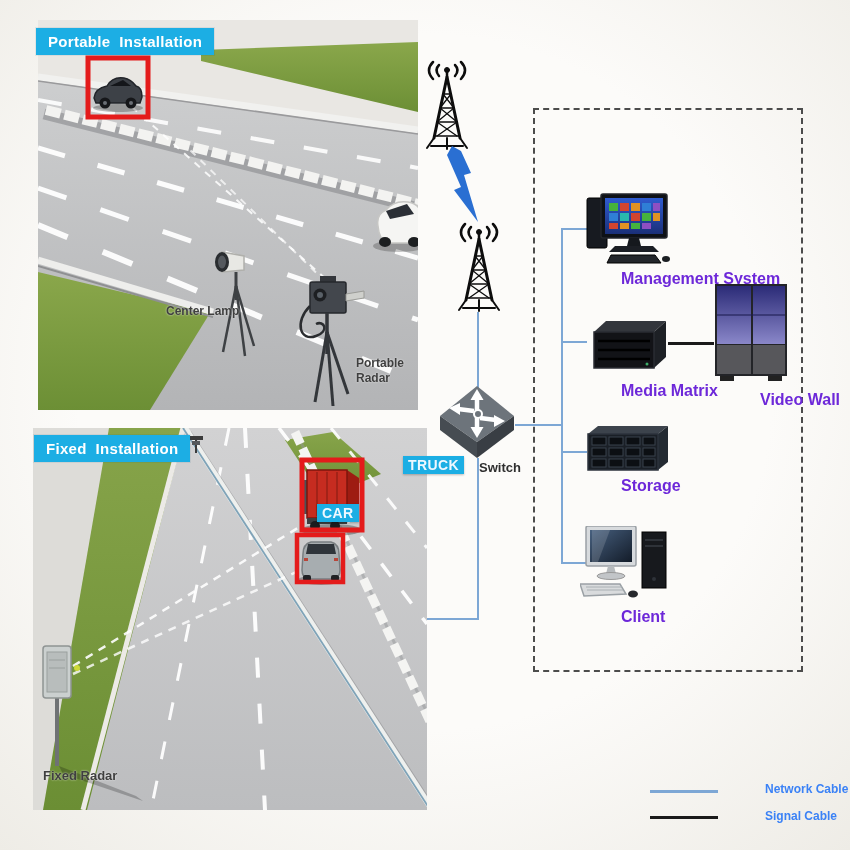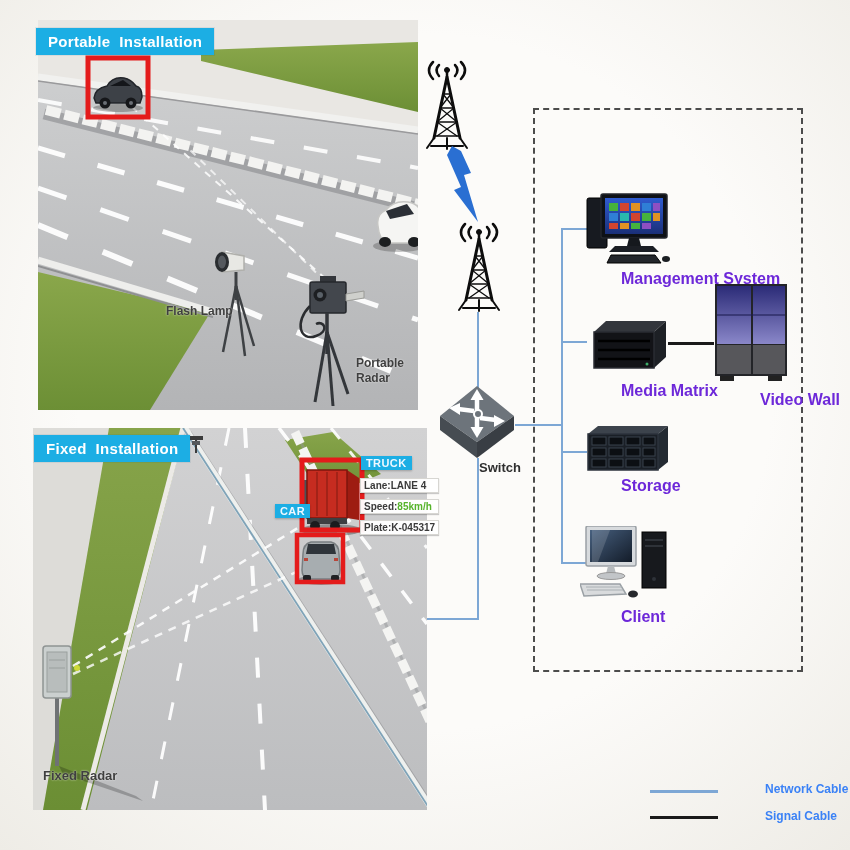--- a/index.html
+++ b/index.html
@@ -20,22 +20,23 @@
     padding:5px 12px;font-size:15px;letter-spacing:.3px;
     box-shadow:0 0 0 1px rgba(0,80,120,.08);
   }
   .cc-chip{font-size:14px;padding:5px 14px;}
   .photo-label{
     position:absolute;color:#3f3f3f;font-size:12px;font-weight:600;
     text-shadow:0 0 2px rgba(255,255,255,.8);line-height:1.25;
   }
   .veh-tag{
     position:absolute;background:var(--cyan,#1caee4);color:#eef8ff;
-    font-size:11px;font-weight:bold;padding:1px 5px;letter-spacing:.4px;
+    font-size:14px;font-weight:bold;padding:1px 5px;letter-spacing:.4px;
     box-shadow:0 1px 2px rgba(0,0,0,.25);
+    margin-left:42px;
   }
   .info-col{position:absolute;display:flex;flex-direction:column;gap:6px;}
   .info-row{
     background:rgba(255,255,255,.96);
     border:1px solid #d7d6d2;
     font-size:10px;font-weight:bold;color:#3a3a3a;
     padding:1px 3px;white-space:nowrap;
     box-shadow:0 1px 1px rgba(0,0,0,.2);
   }
   .info-row .val-green{color:var(--green,#5bbf2a);}
@@ -125,21 +126,21 @@
         <circle cx="14" cy="19" r="6.5" fill="#1d1f22"></circle>
           <circle cx="14" cy="19" r="3" fill="#5a6168"></circle>
         <polygon points="40,18 58,15 58,22 40,25" fill="#cfd0cc" stroke="#9a9b97" stroke-width="1"></polygon>
         <line x1="21" y1="37" x2="21" y2="78" stroke="#33363a" stroke-width="3.5"></line>
         <line x1="21" y1="56" x2="9" y2="126" stroke="#33363a" stroke-width="3"></line>
         <line x1="21" y1="56" x2="27" y2="130" stroke="#33363a" stroke-width="3"></line>
         <line x1="21" y1="56" x2="42" y2="118" stroke="#33363a" stroke-width="3"></line>
       </g>
     </svg>
     <div class="chip" style="left:-2px;top:8px">Portable  Installation</div>
-    <div class="photo-label" style="left:128px;top:284px">Flash Lamp</div>
+    <div class="photo-label" style="left:128px;top:284px">Center Lamp</div>
     <div class="photo-label" style="left:318px;top:336px">
       <div>Portable</div>
       <div>Radar</div>
     </div>
   </div>
 
   <div class="photo" style="left:33px;top:428px;width:394px;height:394px">
     <svg width="394" height="382" viewBox="0 0 394 382">
       <defs>
         <linearGradient id="roadF" x1="0" y1="0" x2="0" y2="1">
@@ -211,25 +212,20 @@
         <rect x="5" y="22" width="4" height="3" fill="#b8463a"></rect>
           <rect x="35" y="22" width="4" height="3" fill="#b8463a"></rect>
       </g>
 
       <rect x="269" y="32" width="60" height="70" fill="none" stroke="#e41b1b" stroke-width="5"></rect>
       <rect x="264" y="107" width="46" height="47" fill="none" stroke="#e41b1b" stroke-width="4.5"></rect>
     </svg>
     <div class="chip" style="left:1px;top:7px">Fixed  Installation</div>
 
     <div class="veh-tag" style="left:328px;top:28px">TRUCK</div>
-    <div class="info-col" style="left:327px;top:50px">
-      <div class="info-row"><span>Lane:</span><span>LANE 4</span></div>
-      <div class="info-row"><span>Speed:</span><span class="val-green">85km/h</span></div>
-      <div class="info-row"><span>Plate:</span><span>K-045317</span></div>
-    </div>
 
     <div class="veh-tag" style="left:242px;top:76px">CAR</div>
     <div class="photo-label" style="left:10px;top:340px;font-size:13px">Fixed Radar</div>
   </div>
 
   <svg class="abs" style="left:424px;top:60px" width="46" height="92" viewBox="0 0 46 92">
     <g stroke="#0d0d0d" fill="none" stroke-linecap="round">
       <path d="M15,5 q-5,5 0,11" stroke-width="2.5"></path>
       <path d="M9,2 q-8,8 0,17" stroke-width="2.5"></path>
       <path d="M31,5 q5,5 0,11" stroke-width="2.5"></path>

